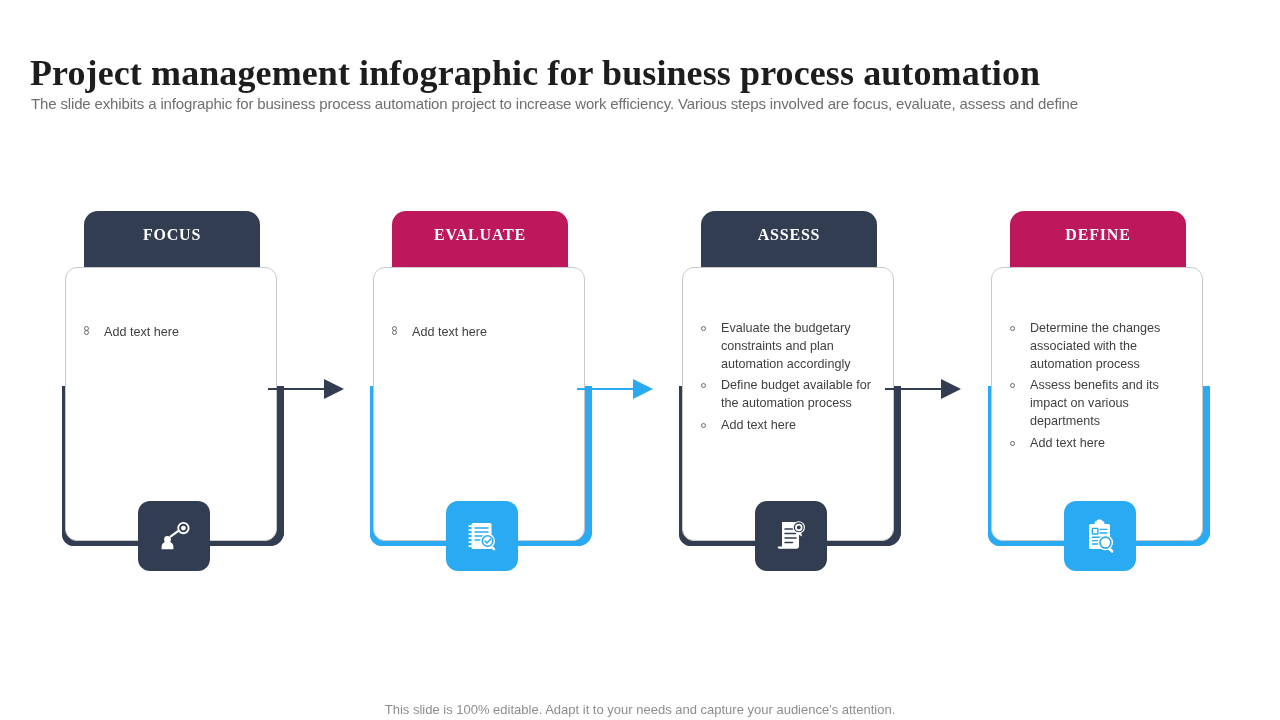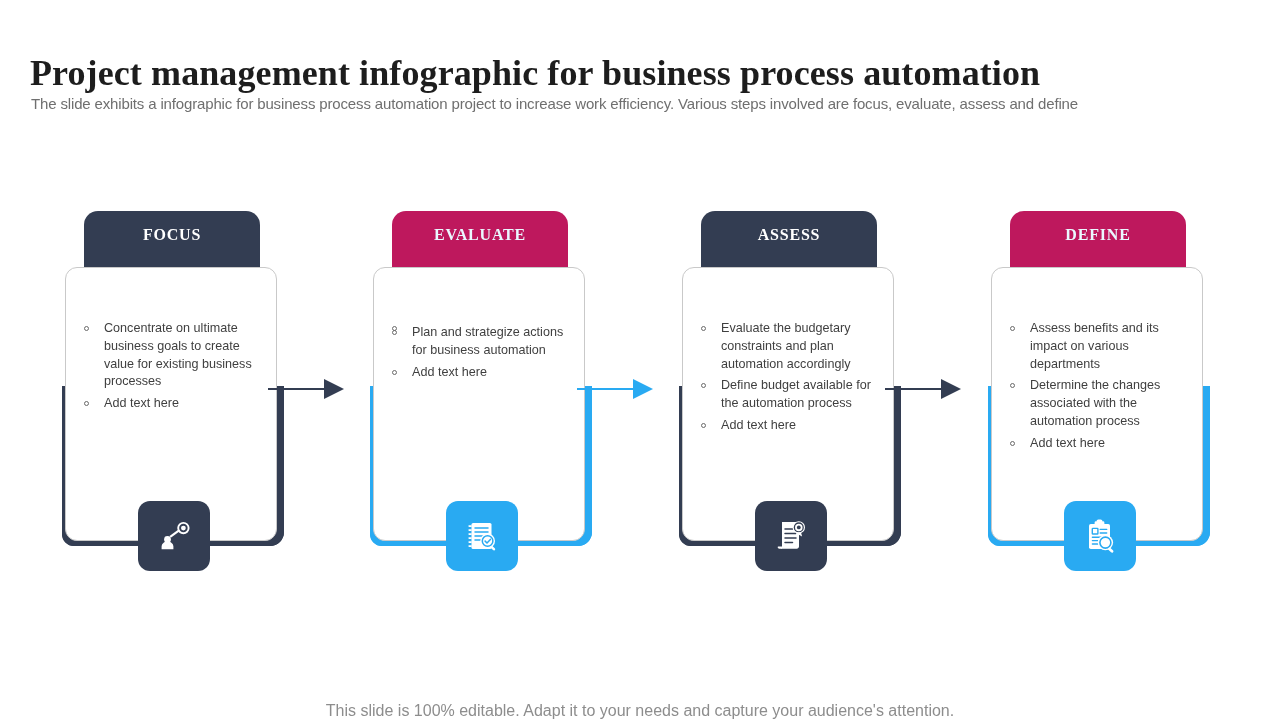--- a/index.html
+++ b/index.html
@@ -189,40 +189,40 @@
   }
   .connector.blue .head { border-left-color: #29aaf2; }
 
   
   #footer-note {
     position: absolute;
     left: 0;
     right: 0;
     top: 702px;
     text-align: center;
-    font-size: 16px;
+    font-size: 13px;
     color: #8d8d8d;
   }
 </style>
 </head>
 <body>
 
 <h1 id="slide-title">Project management infographic for business process automation</h1>
 <p id="slide-subtitle">The slide exhibits a infographic for business process automation project to increase work efficiency. Various steps involved are focus, evaluate, assess and define</p>
 
 <div id="stage">
 
   <div class="step" style="left:62px;">
     <div class="bracket"></div>
     <div class="tab">
       <div class="tab-label">FOCUS</div>
     </div>
     <div class="card">
       <ul class="bullets">
-        <li><span class="dot"></span><span>Concentrate on ultimate business goals to create value for existing business processes</span></li>
+        <li><span class="dot"></span></li>
         <li><span class="dot"></span><span>Add text here</span></li>
       </ul>
     </div>
     <div class="icon-tile">
       <span>
         <svg width="40" height="40" viewBox="0 0 40 40">
           <g fill="#ffffff">
             <circle cx="13.5" cy="23.5" r="3.4"></circle>
             <path d="M7.6 30.8c0-3.4 2.7-5.4 5.9-5.4s5.9 2 5.9 5.4v2.4H7.6z"></path>
             <rect x="15.5" y="20" width="11.5" height="2.2" transform="rotate(-36 15.5 20)"></rect>
@@ -240,21 +240,20 @@
   </div>
 
   <div class="step blue" style="left:370px;">
     <div class="bracket"></div>
     <div class="tab">
       <div class="tab-label">EVALUATE</div>
     </div>
     <div class="card">
       <ul class="bullets">
         <li><span class="dot"></span></li>
-        <li><span class="dot"></span><span>Plan and strategize actions for business automation</span></li>
         <li><span class="dot"></span><span>Add text here</span></li>
       </ul>
     </div>
     <div class="icon-tile">
       <span>
         <svg width="40" height="40" viewBox="0 0 40 40">
           <g fill="#ffffff">
             <rect x="9.5" y="7" width="20" height="26" rx="1.6"></rect>
             <rect x="6.3" y="9.2" width="3.6" height="1.7" rx="0.8"></rect>
             <rect x="6.3" y="13.2" width="3.6" height="1.7" rx="0.8"></rect>
@@ -320,22 +319,22 @@
     <div class="head"></div>
   </div>
 
   <div class="step blue" style="left:988px;">
     <div class="bracket"></div>
     <div class="tab">
       <div class="tab-label">DEFINE</div>
     </div>
     <div class="card">
       <ul class="bullets">
+        <li><span class="dot"></span><span>Determine the changes associated with the automation process</span></li>
         <li><span class="dot"></span><span>Assess benefits and its impact on various departments</span></li>
-        <li><span class="dot"></span><span>Determine the changes associated with the automation process</span></li>
         <li><span class="dot"></span><span>Add text here</span></li>
       </ul>
     </div>
     <div class="icon-tile">
       <span>
         <svg width="40" height="40" viewBox="0 0 40 40">
           <rect x="9" y="8" width="21" height="25" rx="1.8" fill="#ffffff"></rect>
           <rect x="14.6" y="5.3" width="9.8" height="4.4" rx="1.4" fill="#ffffff"></rect>
           <rect x="16.6" y="3.4" width="5.8" height="3.4" rx="1.7" fill="#ffffff"></rect>
           <rect x="12.3" y="12.4" width="5.6" height="5.6" rx="0.6" fill="none" stroke="#29aaf2" stroke-width="1.4"></rect>

